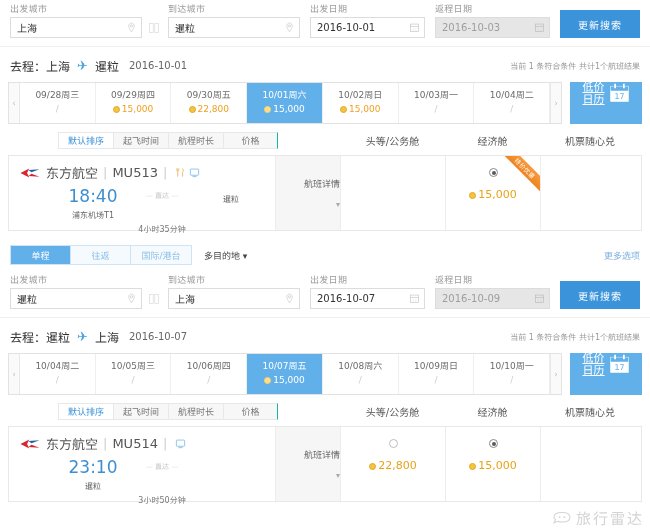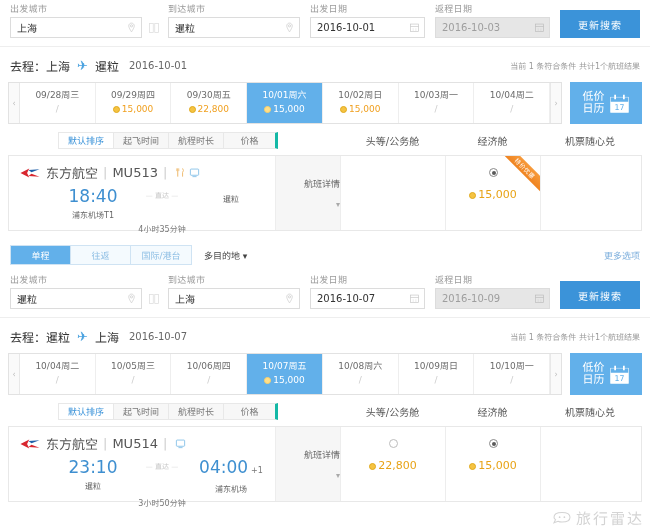--- a/index.html
+++ b/index.html
@@ -117,40 +117,41 @@
   .ds-cell.active .ds-price { color: #ffffff; }
   .coin {
     display: inline-block; width: 7px; height: 7px; border-radius: 50%;
     background: #f5c342; border: 1px solid #e0a91c;
     margin-right: 2px; vertical-align: -1px;
   }
   .ds-cell.active .coin { background: #ffe08a; border-color: #ffd066; }
   .cal-btn {
     width: 72px; margin-left: 8px;
     background: #62b0ea; color: #fff;
-    display: flex; align-items: center; justify-content: center;
+    display: flex; justify-content: center;
     gap: 4px;
+    text-decoration: underline;
   }
   .cal-btn .cb-text { font-size: 11px; line-height: 12px; text-align: center; letter-spacing: 0; }
   .cal-ico { width: 21px; height: 21px; }
 
   
   .sortbar {
     display: flex; align-items: center;
     padding: 8px 10px 0 10px;
   }
   .sort-tabs { display: flex; padding-left: 48px; }
   .sort-tab {
     width: 55px; height: 17px;
     display: flex; align-items: center; justify-content: center;
     font-size: 9px; color: #777;
     background: #f7f7f7; border: 1px solid #e8e8e8;
     border-right: none;
   }
-  .sort-tab:last-child { border-right: 3px solid #14b8a6; }
+  .sort-tab:last-child { border-right: 1px solid #14b8a6; }
   .sort-tab.active { color: #3b93d9; background: #fff; }
   .cabin-heads { margin-left: auto; display: flex; }
   .cabin-head {
     text-align: center; font-size: 10px; color: #555;
   }
   .ch-first { width: 105px; }
   .ch-eco   { width: 95px; }
   .ch-ex    { width: 100px; }
 
   
@@ -605,24 +606,20 @@
       <div class="times">
         <div class="t-block">
           <div class="t-big">23:10</div>
           <div class="t-port">暹粒</div>
         </div>
         <div class="t-mid">
           <span class="dashline">—</span>
           <span>直达</span>
           <span class="dashline">—</span>
         </div>
-        <div class="t-block">
-          <div class="t-big"><span>04:00</span><span class="plus1">+1</span></div>
-          <div class="t-port">浦东机场</div>
-        </div>
       </div>
       <div class="duration">3小时50分钟</div>
     </div>
 
     <div class="fr-detail">
       <div>航班详情</div>
       <div class="chev">▾</div>
     </div>
 
     <div class="fr-cabin c-first">

